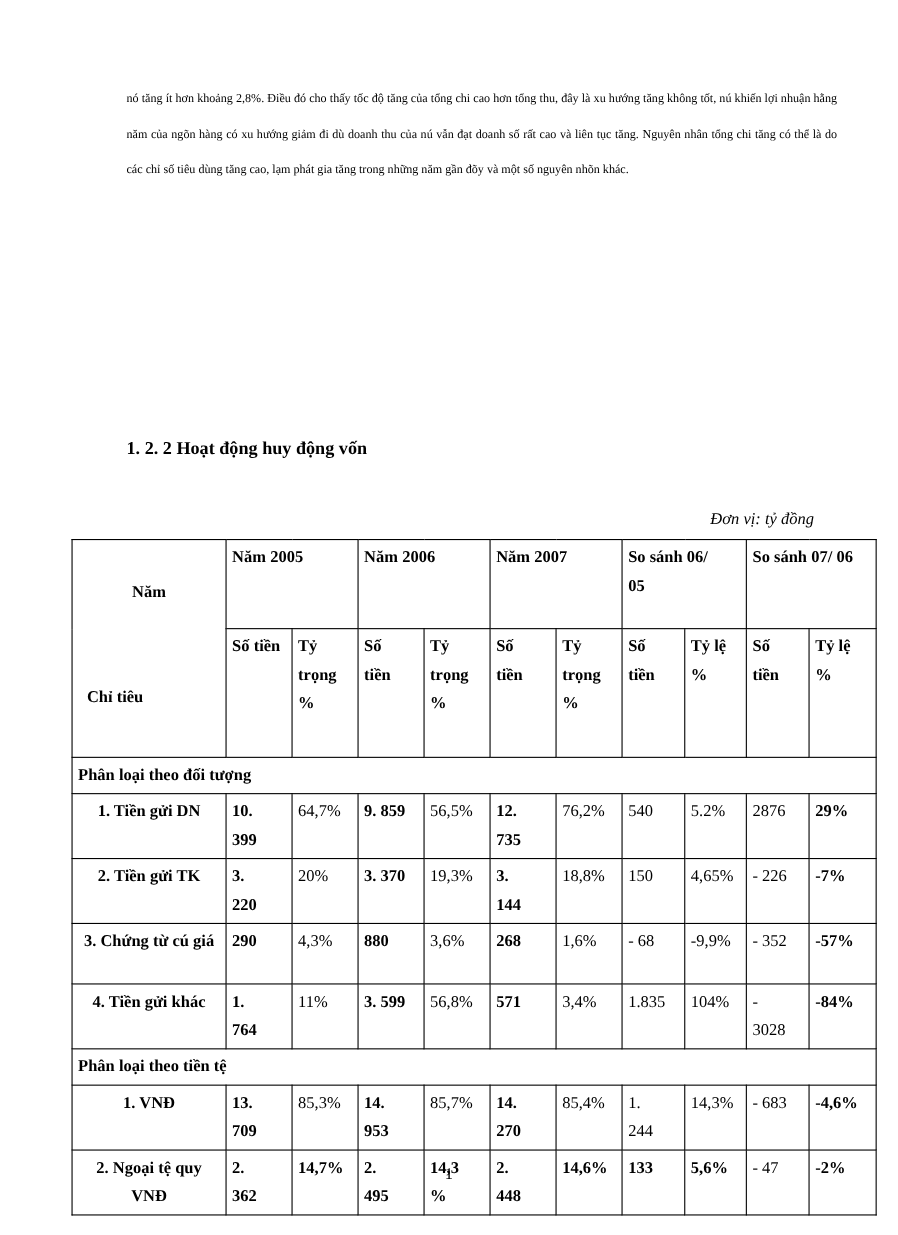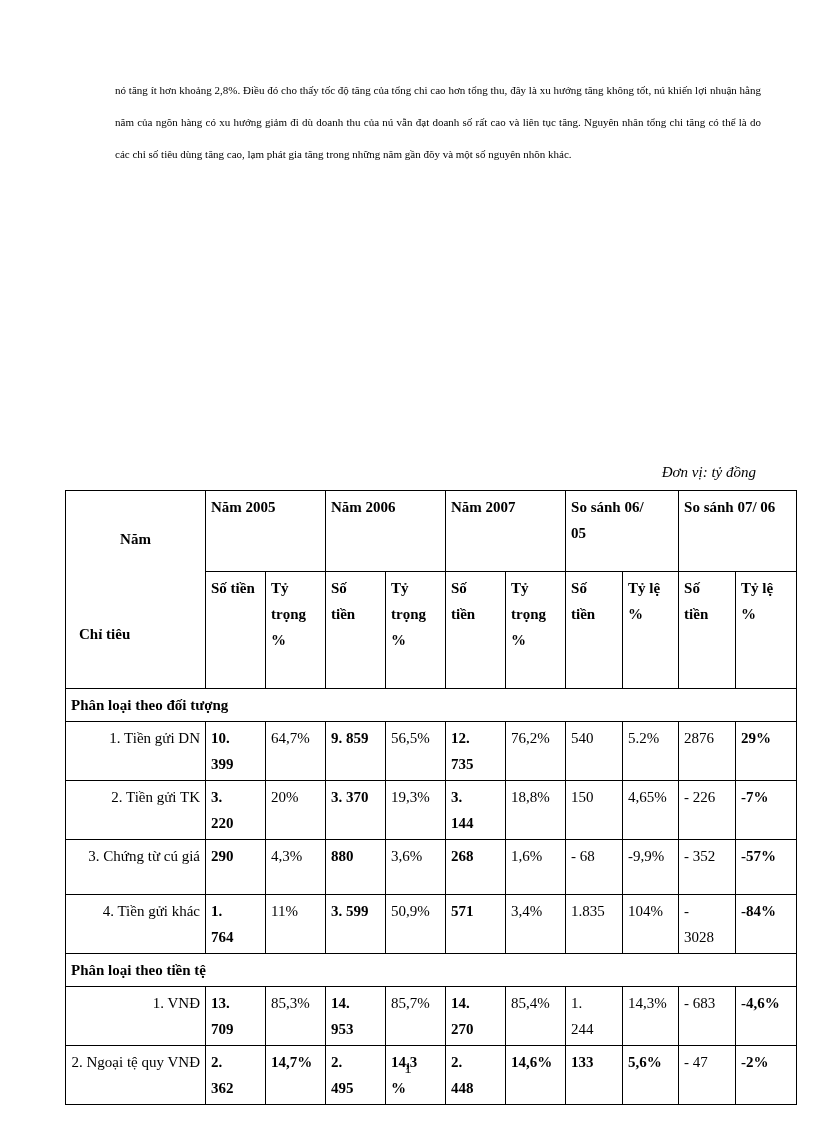--- a/index.html
+++ b/index.html
@@ -17,21 +17,21 @@
   }
   .section-heading {
     position:absolute; top:398px; left:115px;
     font-size:16.5px; font-weight:bold;
   }
   .table-title {
     position:absolute; top:430px; left:0; right:0;
     text-align:center; font-size:16.5px; font-weight:bold;
   }
   .unit-note {
-    position:absolute; top:464px; right:60px;
+    position:absolute; top:464px; right:76px;
     font-style:italic; font-size:15px;
   }
 
   table.results {
     position:absolute; top:490px; left:65px; width:731px;
     border-collapse:collapse; table-layout:fixed;
     font-size:15px;
   }
   table.results th, table.results td {
     border:1px solid #000;
@@ -46,37 +46,38 @@
   tr.hrow2 { height:84px; }
   th.corner { padding:0; }
   .corner-inner {
     display:flex; flex-direction:column; justify-content:space-between;
     height:139px;
   }
   .corner-top { text-align:center; padding-top:6px; }
   .corner-bottom { text-align:left; padding:0 5px 12px 8px; }
 
   td.section-cell { font-weight:bold; text-align:left; height:33px; }
-  td.row-label   { font-weight:normal; text-align:right;margin-left:28px; }
+  td.row-label   { font-weight:bold; text-align:center;margin-left:28px; }
   td.num { text-align:left; }
   td.num.bold { font-weight:bold; }
   tr.data-row { height:55px; }
 
   .page-number {
     position:absolute; bottom:46px; left:0; right:0;
     text-align:center; font-size:15px;
   }
 </style>
 </head>
 <body>
 
 <div class="page">
 
   <p class="body-text">nó tăng ít hơn khoảng 2,8%. Điều đó cho thấy tốc độ tăng của tổng chi cao hơn tổng thu, đây là xu hướng tăng không tốt, nú khiến lợi nhuận hằng năm của ngõn hàng có xu hướng giảm đi dù doanh thu của nú vẫn đạt doanh số rất cao và liên tục tăng. Nguyên nhân tổng chi tăng có thể là do các chỉ số tiêu dùng tăng cao, lạm phát gia tăng trong những năm gần đõy và một số nguyên nhõn khác.</p>
 
+  <div class="section-heading">1. 2. 2 Hoạt động huy động vốn</div>
 
 
   <div class="unit-note">Đơn vị: tỷ đồng</div>
 
   <table class="results">
     <colgroup>
       <col style="width:140px">
         <col style="width:60px">
         <col style="width:60px">
       <col style="width:60px">
@@ -174,21 +175,21 @@
           <td class="num">-9,9%</td>
           <td class="num">- 352</td>
           <td class="num bold">-57%</td>
         </tr>
         <tr class="data-row">
           <td class="row-label">4. Tiền gửi khác</td>
           <td class="num bold">1.
 764</td>
           <td class="num">11%</td>
           <td class="num bold">3. 599</td>
-          <td class="num">50,9%</td>
+          <td class="num">56,8%</td>
           <td class="num bold">571</td>
           <td class="num">3,4%</td>
           <td class="num">1.835</td>
           <td class="num">104%</td>
           <td class="num">-
 3028</td>
           <td class="num bold">-84%</td>
         </tr>
         <tr>
           <td colspan="11" class="section-cell">Phân loại theo tiền tệ</td>

